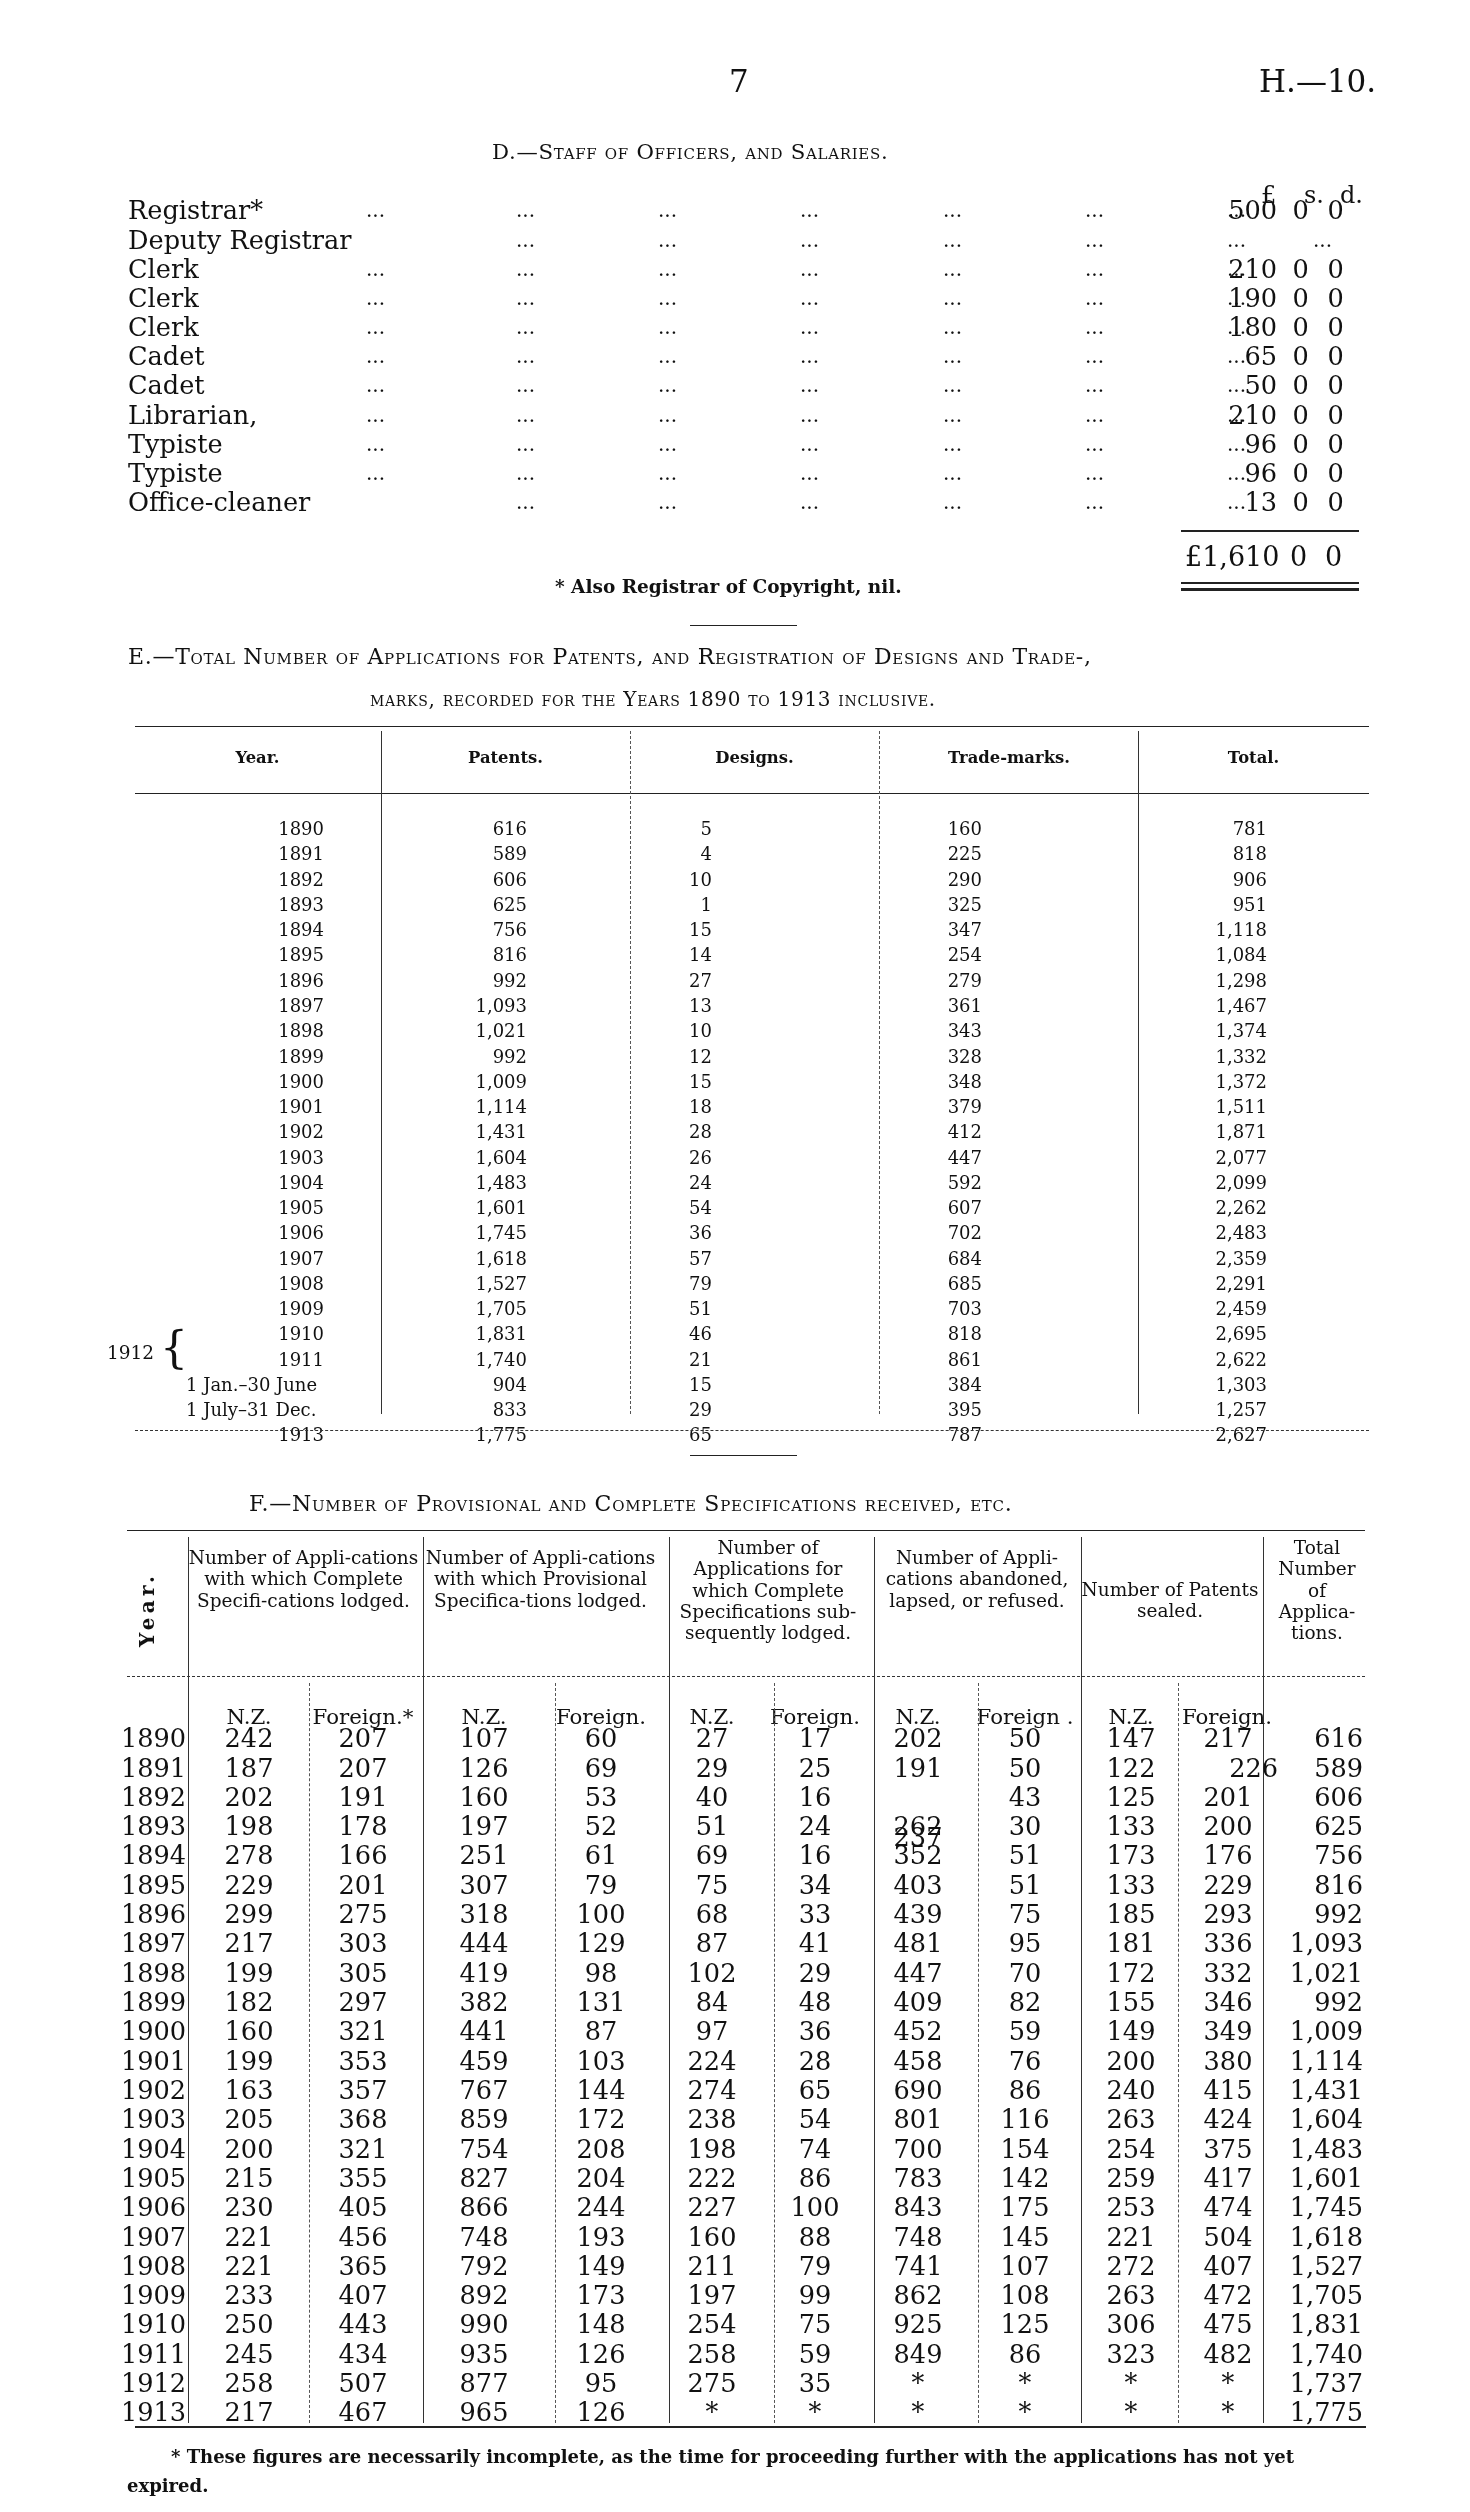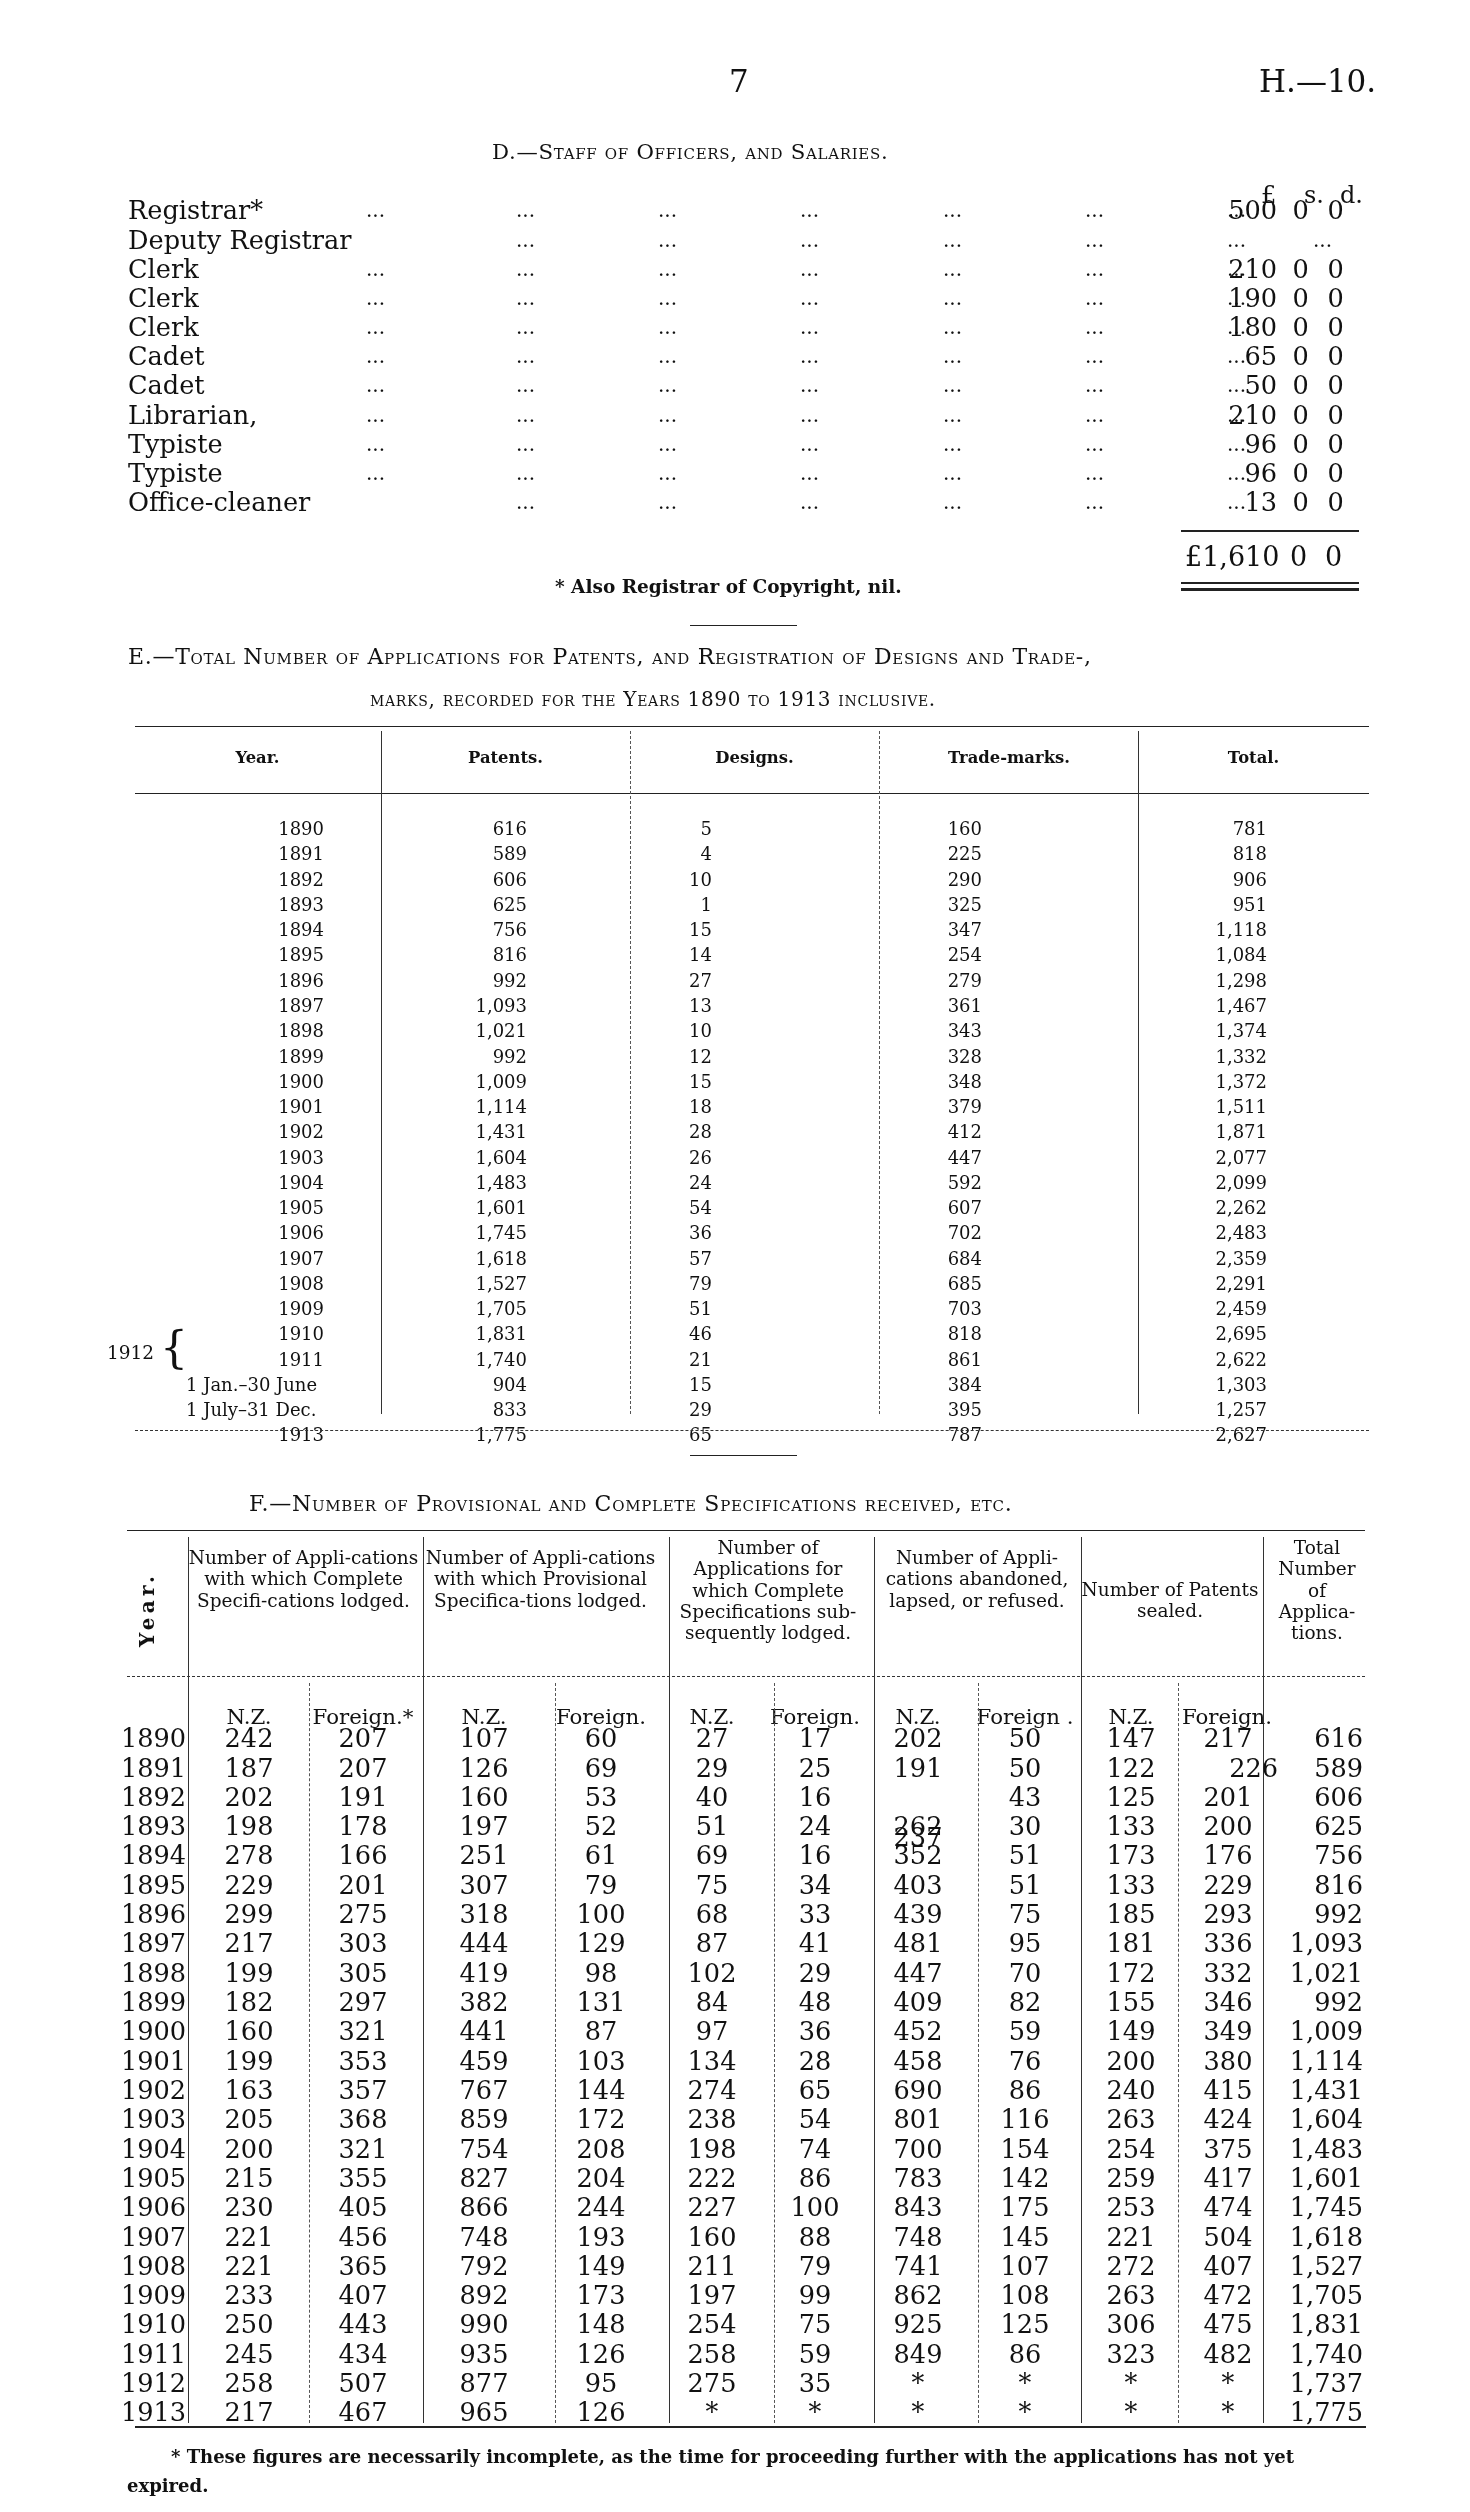--- a/index.html
+++ b/index.html
@@ -533,21 +533,21 @@
     <div class="f-cell" style="left:868px;width:100px;top:2016px;">452</div>
     <div class="f-cell" style="left:975px;width:100px;top:2016px;">59</div>
     <div class="f-cell" style="left:1081px;width:100px;top:2016px;">149</div>
     <div class="f-cell" style="left:1178px;width:100px;top:2016px;">349</div>
     <div class="f-cell" style="right:108px;top:2016px;text-align:right;">1,009</div>
     <div class="f-cell" style="left:121px;width:64px;top:2046px;text-align:left;">1901</div>
     <div class="f-cell" style="left:199px;width:100px;top:2046px;">199</div>
     <div class="f-cell" style="left:313px;width:100px;top:2046px;">353</div>
     <div class="f-cell" style="left:434px;width:100px;top:2046px;">459</div>
     <div class="f-cell" style="left:551px;width:100px;top:2046px;">103</div>
-    <div class="f-cell" style="left:662px;width:100px;top:2046px;">134</div>
+    <div class="f-cell" style="left:662px;width:100px;top:2046px;">224</div>
     <div class="f-cell" style="left:765px;width:100px;top:2046px;">28</div>
     <div class="f-cell" style="left:868px;width:100px;top:2046px;">458</div>
     <div class="f-cell" style="left:975px;width:100px;top:2046px;">76</div>
     <div class="f-cell" style="left:1081px;width:100px;top:2046px;">200</div>
     <div class="f-cell" style="left:1178px;width:100px;top:2046px;">380</div>
     <div class="f-cell" style="right:108px;top:2046px;text-align:right;">1,114</div>
     <div class="f-cell" style="left:121px;width:64px;top:2075px;text-align:left;">1902</div>
     <div class="f-cell" style="left:199px;width:100px;top:2075px;">163</div>
     <div class="f-cell" style="left:313px;width:100px;top:2075px;">357</div>
     <div class="f-cell" style="left:434px;width:100px;top:2075px;">767</div>

